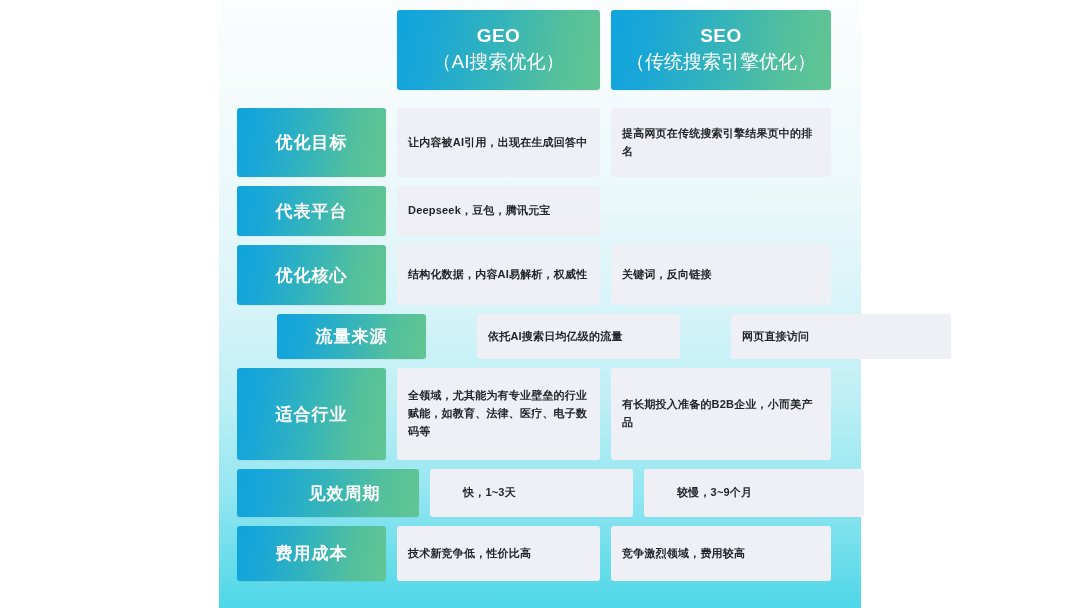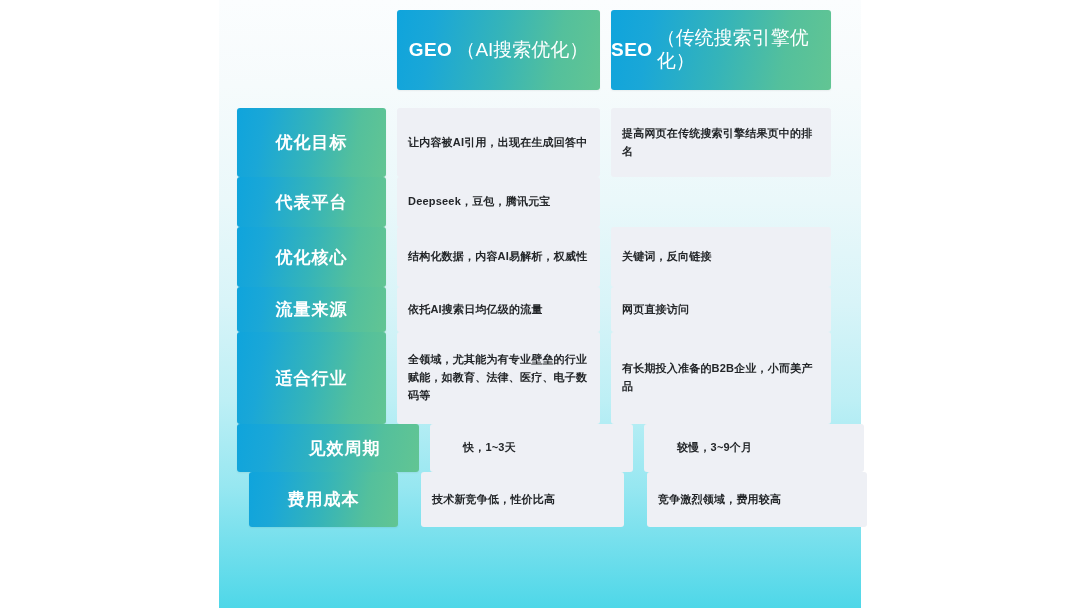--- a/index.html
+++ b/index.html
@@ -52,21 +52,21 @@
     background:linear-gradient(100deg,#0fa4dc 0%,#1aa7d7 18%,#35b4b9 50%,#54c09c 78%,#62c593 100%);
     border-radius:3px;
     display:flex;
     align-items:center;
     justify-content:center;
     color:#ffffff;
     box-shadow:0 1px 2px rgba(0,0,0,0.06);
   }
   .hdr{
     height:80px;
-    flex-direction:row;
+    flex-direction:column;
     gap:4px;
     align-items:center;
   }
   .hdr .t1{
     font-size:19px;
     font-weight:bold;
     letter-spacing:0.5px;
     line-height:1.1;
   }
   .hdr .t2{
@@ -93,45 +93,45 @@
     padding:0 11px;
     box-sizing:border-box;
     letter-spacing:0.2px;
     font-weight:600;
   }
 
   
   .r-h69 .gradcell,.r-h69 .cell{height:69px;}
   .r-h50 .gradcell,.r-h50 .cell{height:50px;}
   .r-h60 .gradcell,.r-h60 .cell{height:60px;}
-  .r-h45 .gradcell,.r-h45 .cell{height:45px;}
+  .r-h45 .gradcell,.r-h45 .cell{height:45px;margin-left:40px;}
   .r-h92 .gradcell,.r-h92 .cell{height:92px;}
   .r-h48 .gradcell,.r-h48 .cell{height:48px;padding-left:33px;}
-  .r-h55 .gradcell,.r-h55 .cell{height:55px;margin-left:12px;}
+  .r-h55 .gradcell,.r-h55 .cell{height:55px;}
 </style>
 </head>
 <body>
 
 <div class="stage">
   <div class="canvas">
     <div class="table">
 
       <div class="row">
         <div class="c-label hdr-spacer"></div>
         <div class="c-geo gradcell hdr">
           <div class="t1">GEO</div>
           <div class="t2">（AI搜索优化）</div>
         </div>
         <div class="c-seo gradcell hdr">
           <div class="t1">SEO</div>
           <div class="t2">（传统搜索引擎优化）</div>
         </div>
       </div>
 
-      <div id="rows-host" style="display: flex; flex-direction: column; margin-top: 9px;">
+      <div id="rows-host" style="display: flex; flex-direction: column; gap: 9px; margin-top: 9px;">
           <div class="row r-h69">
             <div class="c-label gradcell lbl">优化目标</div>
             <div class="c-geo cell">让内容被AI引用，出现在生成回答中</div>
             <div class="c-seo cell">提高网页在传统搜索引擎结果页中的排名</div>
           </div>
           <div class="row r-h50">
             <div class="c-label gradcell lbl">代表平台</div>
             <div class="c-geo cell">Deepseek，豆包，腾讯元宝</div>
           </div>
           <div class="row r-h60">

